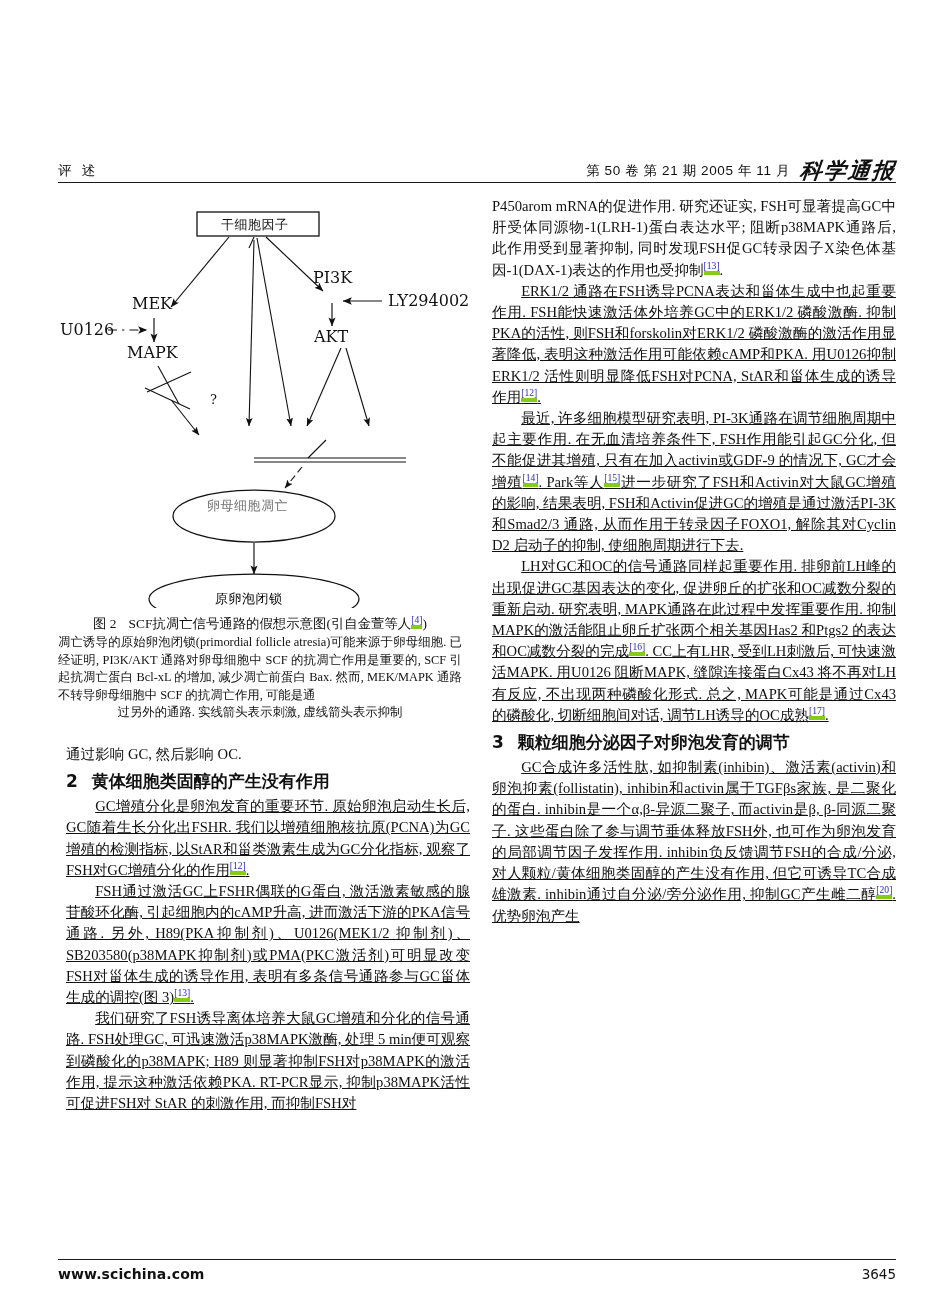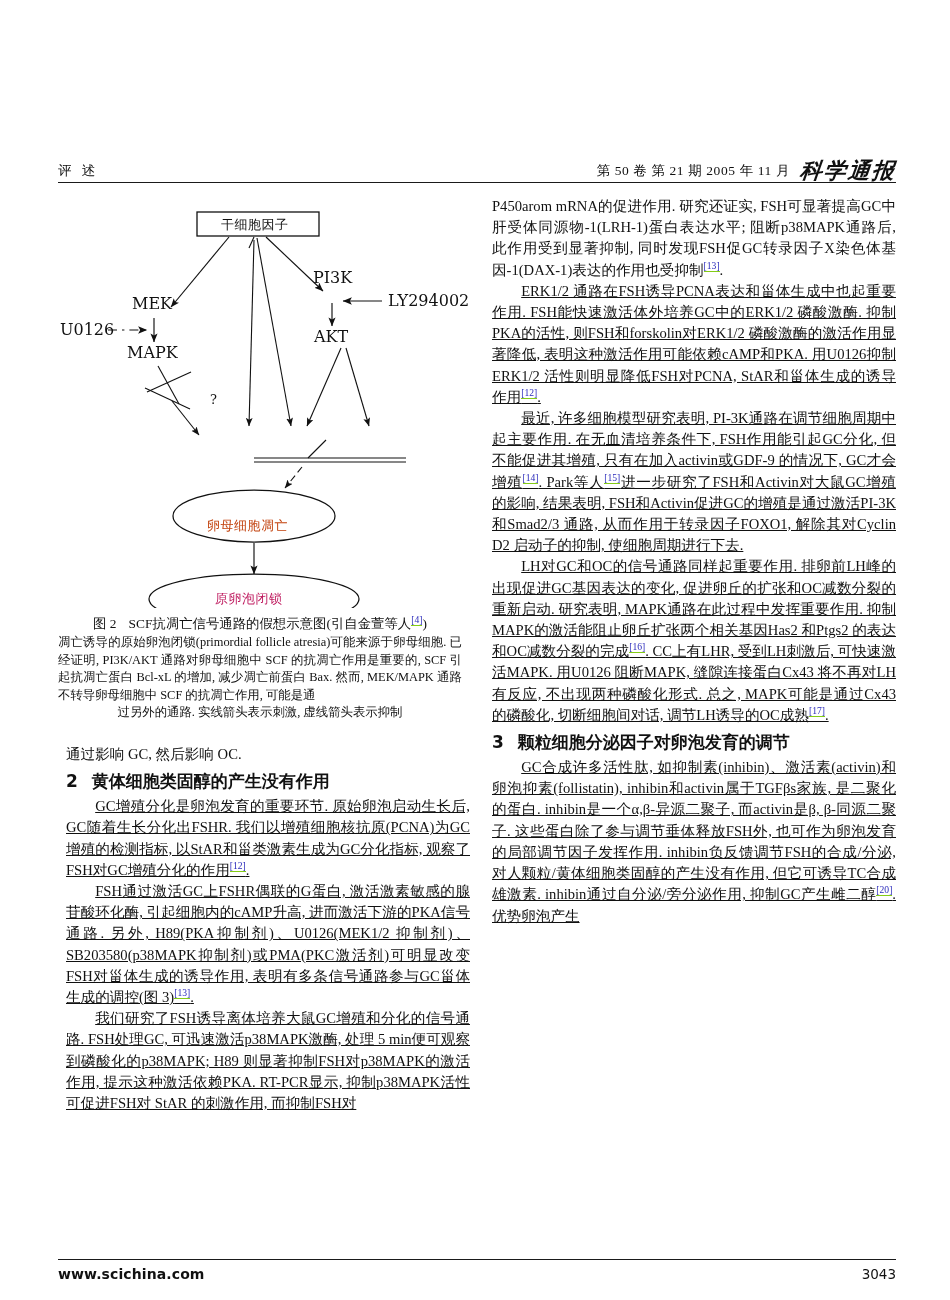--- a/index.html
+++ b/index.html
@@ -26,21 +26,21 @@
   .runhead-left{
     font-size:13.5px;letter-spacing:3px;
     font-family:"DejaVu Sans","Liberation Sans",sans-serif;
     padding-bottom:2px;
   }
   .runhead-right{
     display:flex;align-items:flex-end;gap:10px;
   }
   .runhead-issue{
     font-size:13.5px;letter-spacing:.6px;white-space:nowrap;
-    font-family:Liberation Serif, serif;
+    font-family:Liberation Sans, sans-serif;
     padding-bottom:2px;
   }
   .journal-logo{
     font-size:22px;font-weight:bold;font-style:italic;
     letter-spacing:2px;line-height:1;
     font-family:"DejaVu Sans","Liberation Sans",sans-serif;
     transform:skewX(-6deg);
   }
   .rule-top{
     position:absolute;left:58px;top:166px;width:838px;height:0;
@@ -66,21 +66,21 @@
     text-indent:0;
     font-family:"DejaVu Sans","Liberation Sans",sans-serif;
   }
   h2.sect .num{margin-right:14px;}
 
   sup.ref{
     font-size:9.6px;
     color:#2b2bbb;
     vertical-align:super;
     line-height:0;
-    border-bottom:1px solid #84cc16;
+    border-bottom:4px solid #84cc16;
   }
 
   
   .figure{
     position:absolute;left:58px;top:180px;width:404px;
   }
   .fig-art{position:relative;width:404px;height:412px;}
   .fig-art svg{position:absolute;left:0;top:0;}
   .fig-label{
     position:absolute;
@@ -191,22 +191,22 @@
       </svg>
 
       <div class="fig-label cjk" style="left:163px;top:20px;">干细胞因子</div>
       <div class="fig-label" style="left:74px;top:98px;">MEK</div>
       <div class="fig-label" style="left:69px;top:147px;">MAPK</div>
       <div class="fig-label" style="left:2px;top:124px;">U0126</div>
       <div class="fig-label" style="left:255px;top:72px;">PI3K</div>
       <div class="fig-label" style="left:256px;top:131px;">AKT</div>
       <div class="fig-label" style="left:330px;top:95px;">LY294002</div>
       <div class="fig-label" style="left:152px;top:196px;font-size:13px;">?</div>
-      <div class="fig-label cjk" style="left:149px;top:321px;color:#c2410c;">卵母细胞凋亡</div>
-      <div class="fig-label cjk" style="left:157px;top:394px;color:#be185d;">原卵泡闭锁</div>
+      <div class="fig-label cjk" style="left:149px;top:301px;color:#737373;">卵母细胞凋亡</div>
+      <div class="fig-label cjk" style="left:157px;top:394px;color:#000000;">原卵泡闭锁</div>
     </div>
 
     <div class="fig-caption">
       <span class="fig-title"><span class="ftnum">图 2</span><span>SCF抗凋亡信号通路的假想示意图(引自金萱等人</span><sup class="ref">[4]</sup><span>)</span></span>
       <span>凋亡诱导的原始卵泡闭锁(primordial follicle atresia)可能来源于卵母细胞. 已经证明, PI3K/AKT 通路对卵母细胞中 SCF 的抗凋亡作用是重要的, SCF 引起抗凋亡蛋白 Bcl-xL 的增加, 减少凋亡前蛋白 Bax. 然而, MEK/MAPK 通路不转导卵母细胞中 SCF 的抗凋亡作用, 可能是通</span>
       <span class="fig-last">过另外的通路. 实线箭头表示刺激, 虚线箭头表示抑制</span>
     </div>
   </div>
 
   <div class="col col-left" style="top:728px;">
@@ -235,16 +235,16 @@
     <h2 class="sect">
       <span class="num">3</span><span>颗粒细胞分泌因子对卵泡发育的调节</span>
     </h2>
 
     <p class="para"><span>GC合成许多活性肽, 如抑制素(inhibin)、激活素(activin)和卵泡抑素(follistatin), inhibin和activin属于TGFβs家族, 是二聚化的蛋白. inhibin是一个α,β-异源二聚子, 而activin是β, β-同源二聚子. 这些蛋白除了参与调节垂体释放FSH外, 也可作为卵泡发育的局部调节因子发挥作用. inhibin负反馈调节FSH的合成/分泌, 对人颗粒/黄体细胞类固醇的产生没有作用, 但它可诱导TC合成雄激素. inhibin通过自分泌/旁分泌作用, 抑制GC产生雌二醇</span><sup class="ref">[20]</sup><span>. 优势卵泡产生</span></p>
   </div>
 
   <div class="rule-bot"></div>
   <div class="footer">
     <div class="footer-url">www.scichina.com</div>
-    <div class="footer-page">3043</div>
+    <div class="footer-page">3645</div>
   </div>
 
 </div>
 
 </body></html>

